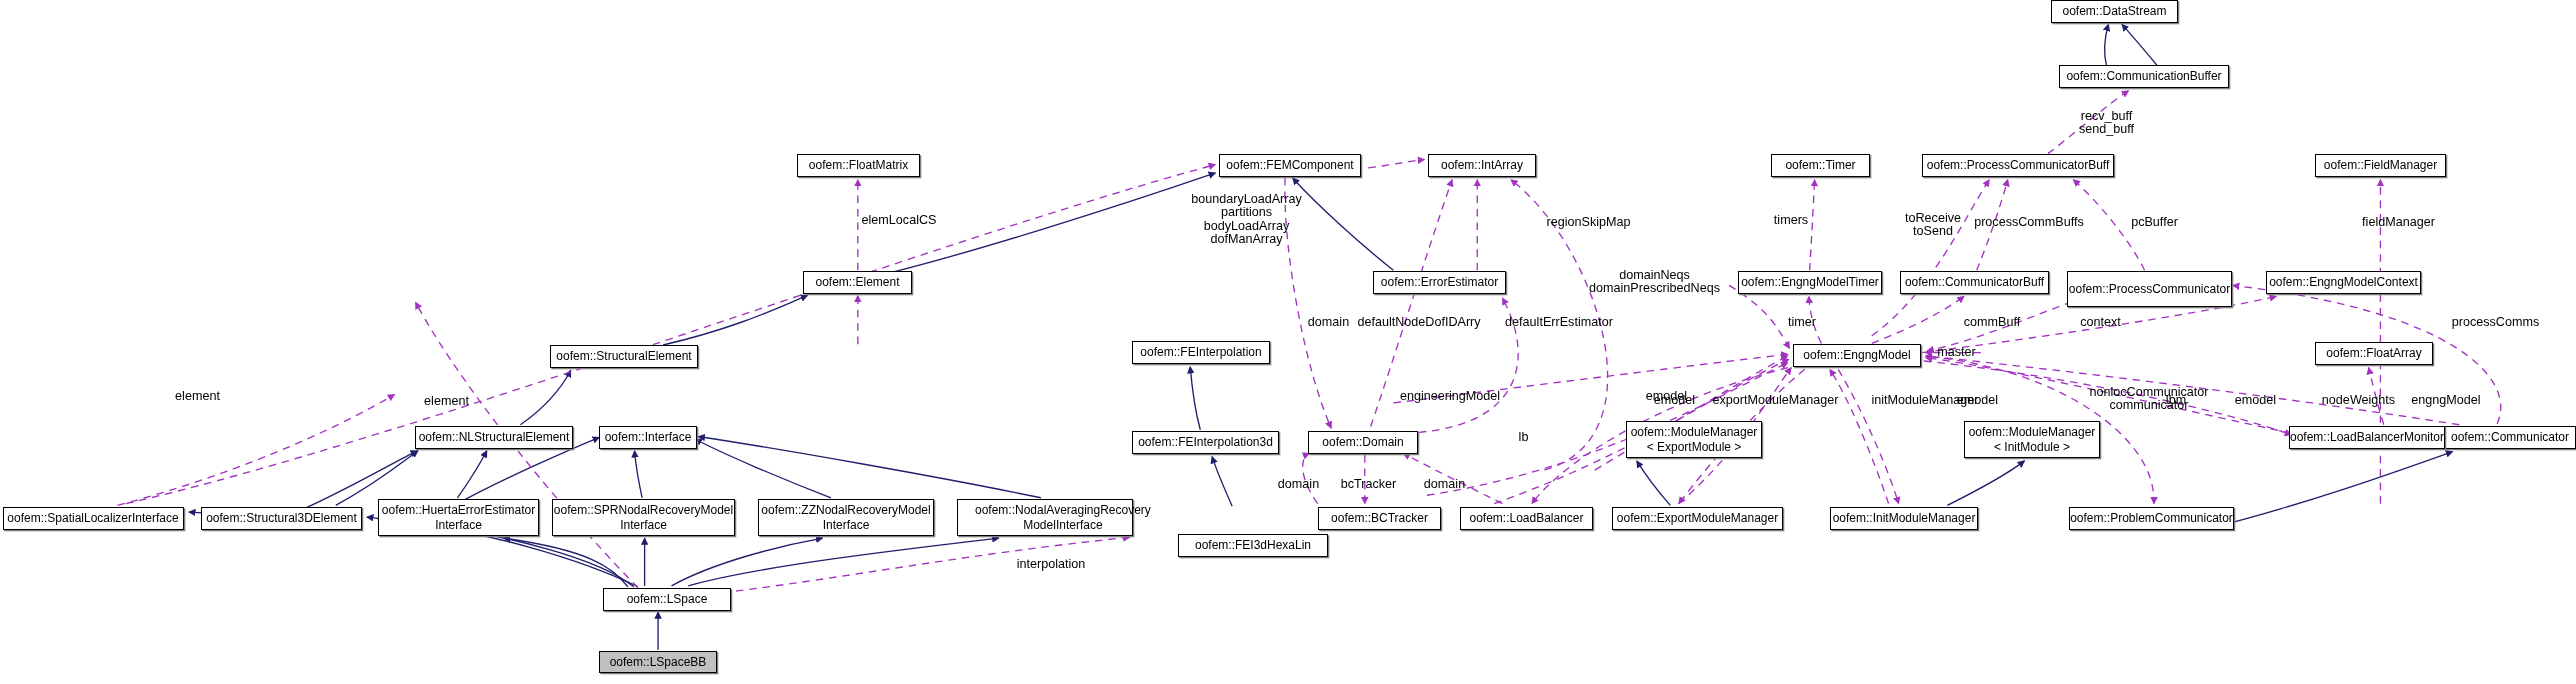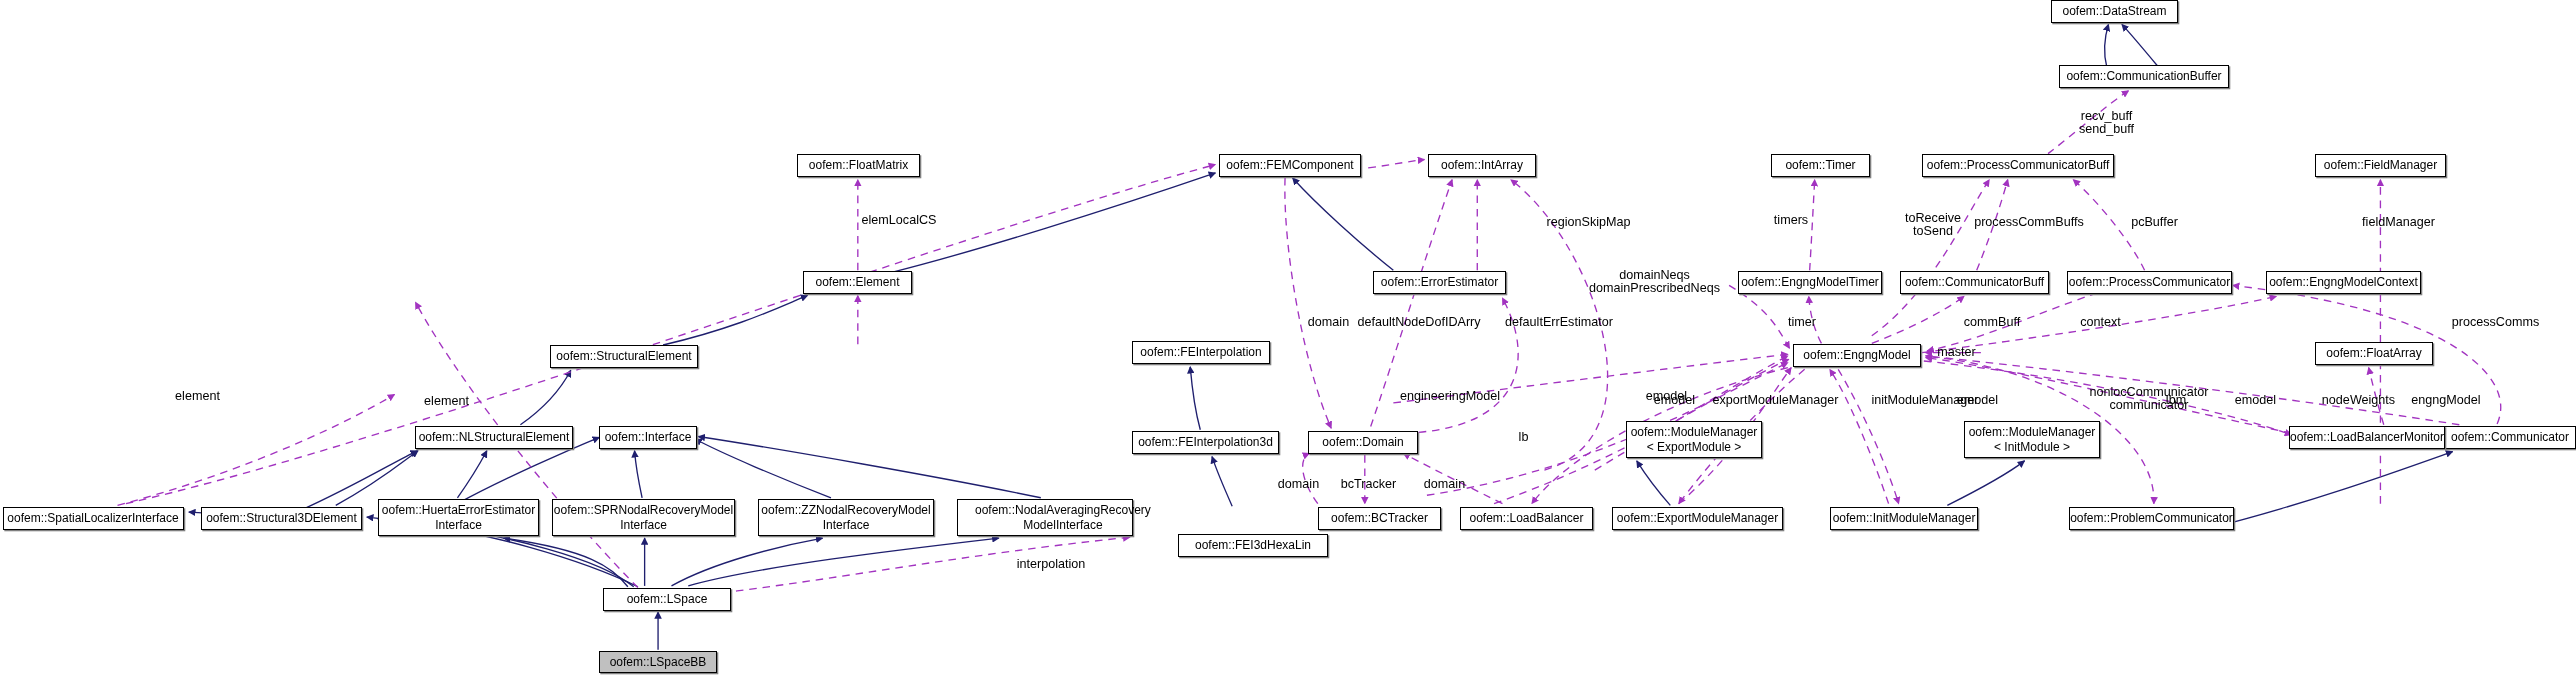--- a/index.html
+++ b/index.html
@@ -200,21 +200,21 @@
     <div class="node" style="left: 797px; top: 154px; width: 123px; height: 23px;">oofem::FloatMatrix</div>
     <div class="node" style="left: 1219px; top: 154px; width: 142px; height: 23px;">oofem::FEMComponent</div>
     <div class="node" style="left: 1428px; top: 154px; width: 108px; height: 23px;">oofem::IntArray</div>
     <div class="node" style="left: 1771px; top: 154px; width: 99px; height: 23px;">oofem::Timer</div>
     <div class="node" style="left: 1922px; top: 154px; width: 192px; height: 23px;">oofem::ProcessCommunicatorBuff</div>
     <div class="node" style="left: 2315px; top: 154px; width: 131px; height: 23px;">oofem::FieldManager</div>
     <div class="node" style="left: 803px; top: 271px; width: 109px; height: 23px;">oofem::Element</div>
     <div class="node" style="left: 1373px; top: 271px; width: 133px; height: 23px;">oofem::ErrorEstimator</div>
     <div class="node" style="left: 1738px; top: 271px; width: 144px; height: 23px;">oofem::EngngModelTimer</div>
     <div class="node" style="left: 1900px; top: 271px; width: 149px; height: 23px;">oofem::CommunicatorBuff</div>
-    <div class="node" style="left: 2067px; top: 271px; width: 165px; height: 23px;">oofem::ProcessCommunicator</div>
+    <div class="node" style="left: 2067px; top: 271px; width: 165px; height: 36px;">oofem::ProcessCommunicator</div>
     <div class="node" style="left: 2266px; top: 271px; width: 155px; height: 23px;">oofem::EngngModelContext</div>
     <div class="node" style="left: 550px; top: 345px; width: 148px; height: 23px;">oofem::StructuralElement</div>
     <div class="node" style="left: 1132px; top: 341px; width: 138px; height: 23px;">oofem::FEInterpolation</div>
     <div class="node" style="left: 1793px; top: 344px; width: 128px; height: 23px;">oofem::EngngModel</div>
     <div class="node" style="left: 2315px; top: 342px; width: 118px; height: 23px;">oofem::FloatArray</div>
     <div class="node" style="left: 2444px; top: 426px; width: 132px; height: 23px;">oofem::Communicator</div>
     <div class="node" style="left: 415px; top: 426px; width: 158px; height: 23px;">oofem::NLStructuralElement</div>
     <div class="node" style="left: 599px; top: 426px; width: 98px; height: 23px;">oofem::Interface</div>
     <div class="node" style="left: 1132px; top: 431px; width: 147px; height: 23px;">oofem::FEInterpolation3d</div>
     <div class="node" style="left: 1308px; top: 431px; width: 110px; height: 23px;">oofem::Domain</div>
@@ -237,20 +237,24 @@
     <div class="node" style="left: 1318px; top: 507px; width: 123px; height: 23px;">oofem::BCTracker</div>
     <div class="node" style="left: 1460px; top: 507px; width: 133px; height: 23px;">oofem::LoadBalancer</div>
     <div class="node" style="left: 1612px; top: 507px; width: 171px; height: 23px;">oofem::ExportModuleManager</div>
     <div class="node" style="left: 1830px; top: 507px; width: 148px; height: 23px;">oofem::InitModuleManager</div>
     <div class="node" style="left: 2069px; top: 507px; width: 165px; height: 23px;">oofem::ProblemCommunicator</div>
     <div class="node" style="left: 603px; top: 588px; width: 128px; height: 23px;">oofem::LSpace</div>
     <div class="node hl" style="left: 599px; top: 651px; width: 118px; height: 22px;">oofem::LSpaceBB</div>
     <div class="edgelabel" style="left: 853px; top: 214px; width: 92px;">elemLocalCS</div>
     <div class="edgelabel" style="left: 164px; top: 390px; width: 67px;">element</div>
     <div class="edgelabel" style="left: 413px; top: 395px; width: 67px;">element</div>
+    <div class="edgelabel" style="left: 1175px; top: 193px; width: 143px;">boundaryLoadArray
+partitions
+bodyLoadArray
+dofManArray</div>
     <div class="edgelabel" style="left: 1536px; top: 216px; width: 105px;">regionSkipMap</div>
     <div class="edgelabel" style="left: 1895px; top: 212px; width: 76px;">toReceive
 toSend</div>
     <div class="edgelabel" style="left: 1962px; top: 216px; width: 134px;">processCommBuffs</div>
     <div class="edgelabel" style="left: 2121px; top: 216px; width: 67px;">pcBuffer</div>
     <div class="edgelabel" style="left: 2073px; top: 110px; width: 67px;">recv_buff
 send_buff</div>
     <div class="edgelabel" style="left: 2350px; top: 216px; width: 97px;">fieldManager</div>
     <div class="edgelabel" style="left: 1299px; top: 316px; width: 59px;">domain</div>
     <div class="edgelabel" style="left: 1340px; top: 316px; width: 138px; padding-left: 10px;">defaultNodeDofIDArry</div>

